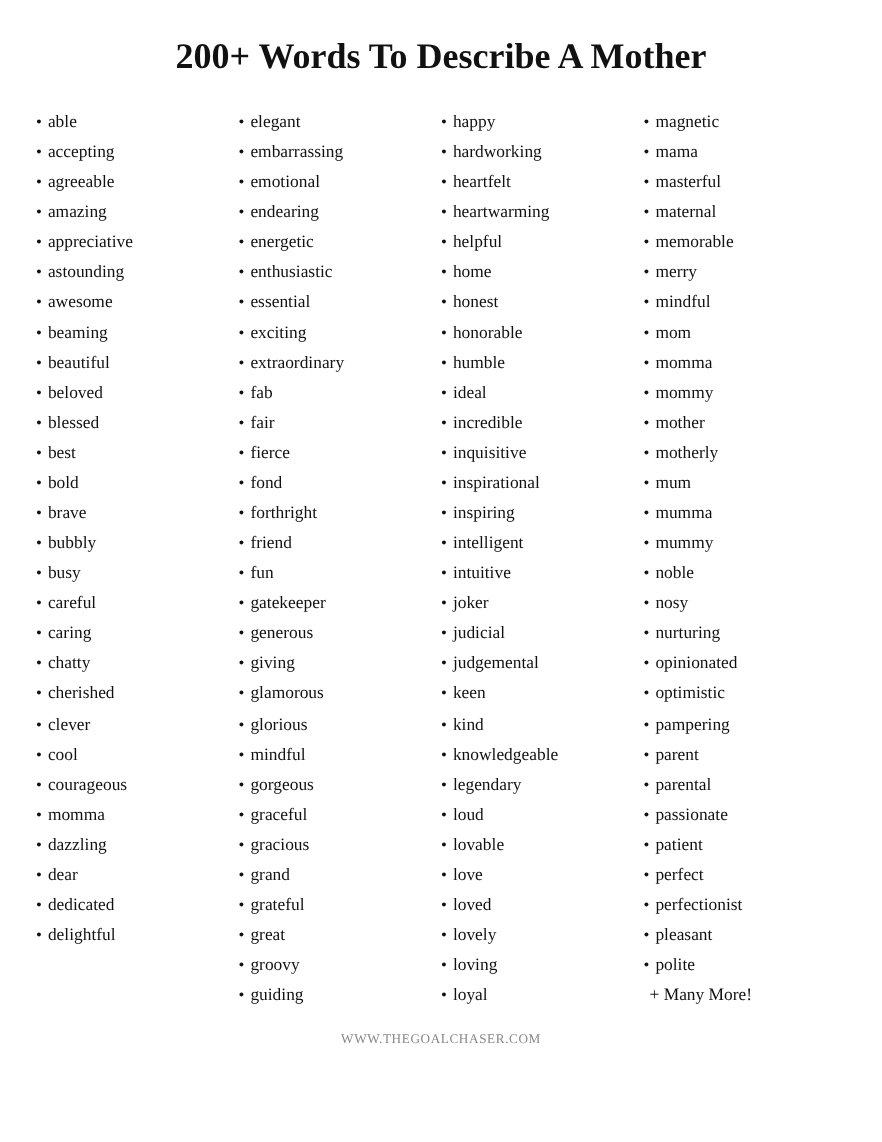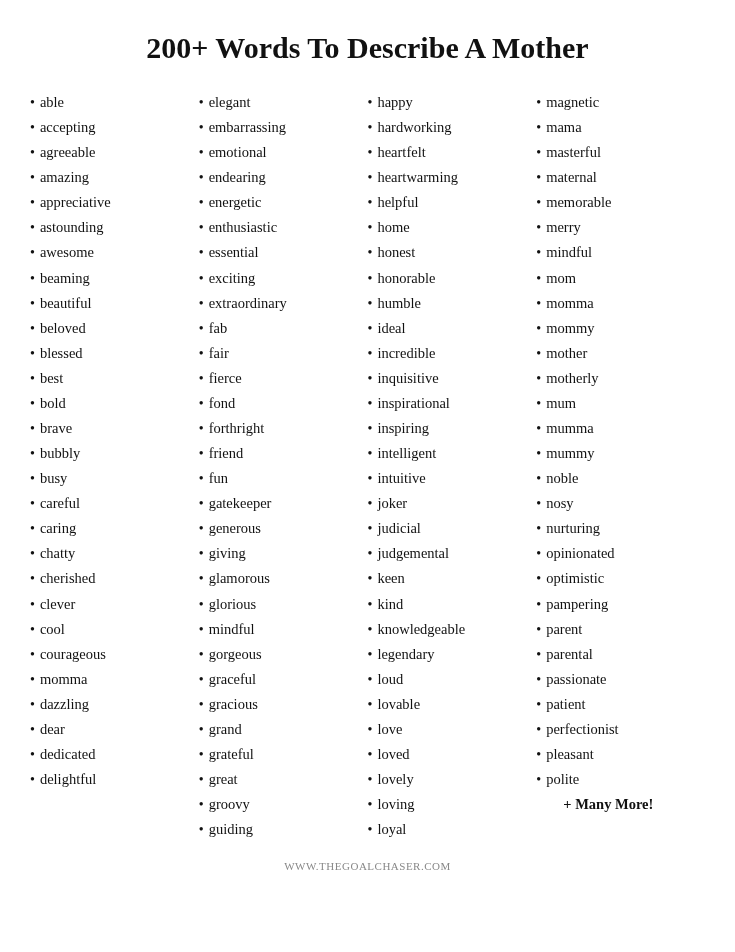--- a/index.html
+++ b/index.html
@@ -47,22 +47,21 @@
       align-items: baseline;
       gap: 5px;
     }
     li::before {
       content: "•";
       font-size: 14px;
       color: #111;
       flex-shrink: 0;
     }
     li.plus-more {
-      font-weight: bold;
-      margin-left: 22px;
+      font-weight: normal;
     }
     li.plus-more::before {
       content: "";
     }
     .footer {
       margin-top: 18px;
       font-size: 11px;
       color: #888;
       letter-spacing: 0.5px;
       text-align: right;
@@ -421,20 +420,23 @@
         <li>
           <span>parental</span>
         </li>
         <li>
           <span>passionate</span>
         </li>
         <li>
           <span>patient</span>
         </li>
         <li>
+          <span>perfect</span>
+        </li>
+        <li>
           <span>perfectionist</span>
         </li>
         <li>
           <span>pleasant</span>
         </li>
         <li>
           <span>polite</span>
         </li>
         <li class="plus-more">+ Many More!</li>
       </ul>

